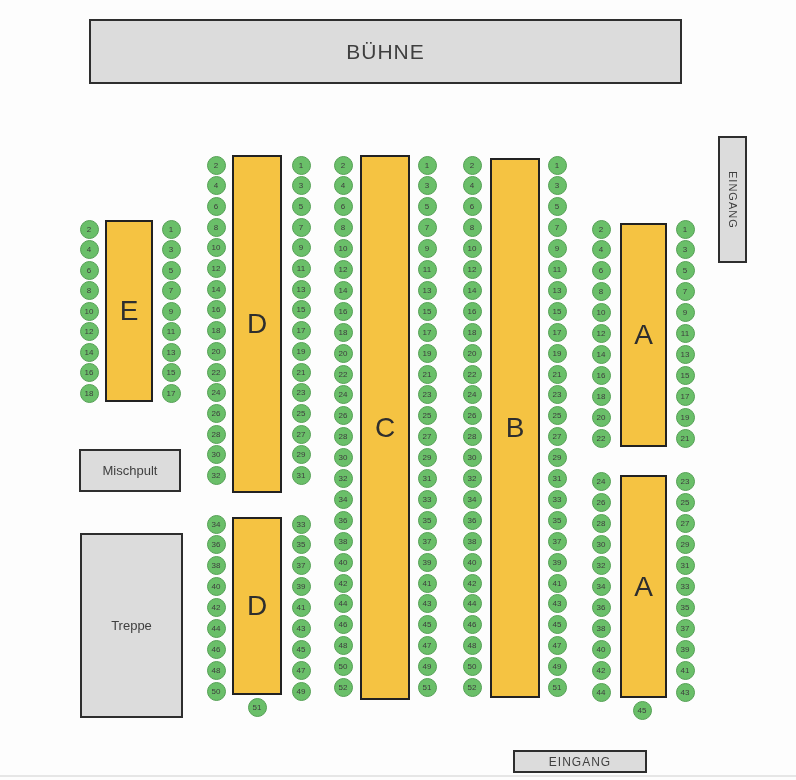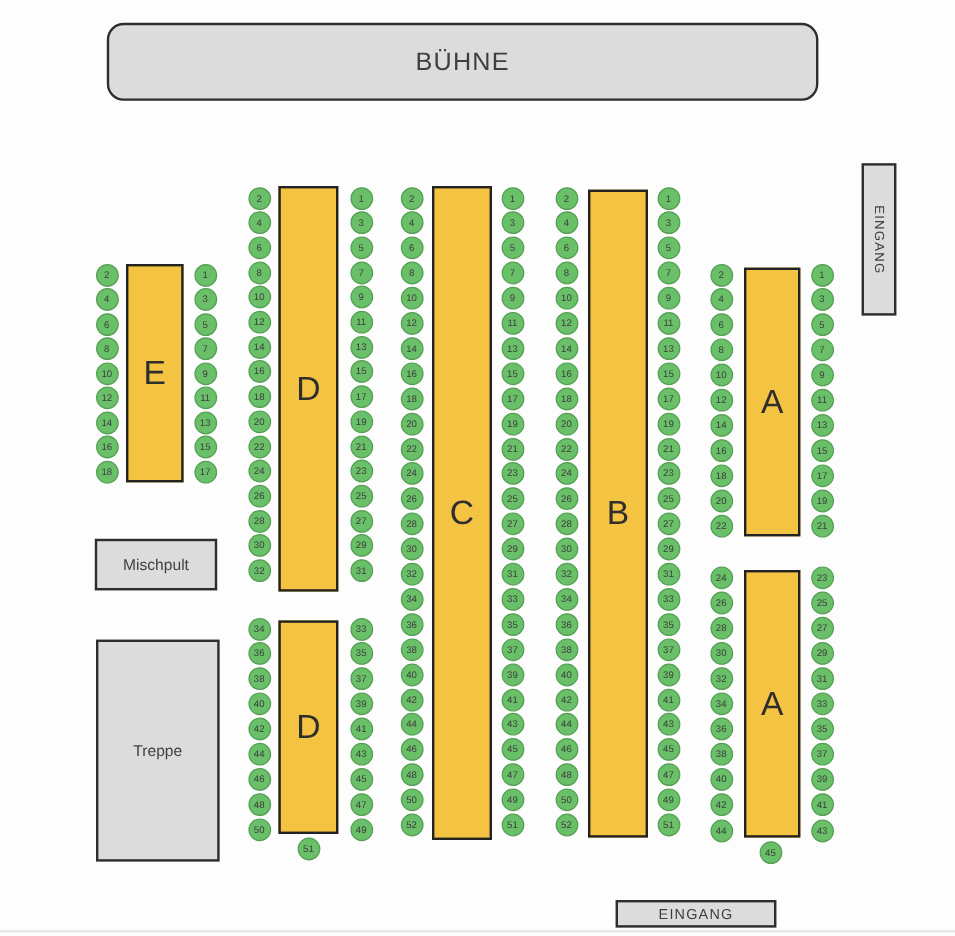--- a/index.html
+++ b/index.html
@@ -7,21 +7,21 @@
     position:relative;width:796px;height:780px;overflow:hidden;
     font-family:"Liberation Sans",sans-serif;background:#fdfdfd;
   }
   .box{
     position:absolute;box-sizing:border-box;
     background:var(--room-fill,#dcdcdc);
     border:2px solid var(--room-border,#2e2e2e);
     display:flex;align-items:center;justify-content:center;
     color:#3f3f3f;
   }
-  .stage{left:89px;top:19px;width:593px;height:65px;font-size:21px;letter-spacing:1px;border-radius:14px;}
+  .stage{left:89px;top:19px;width:593px;height:65px;font-size:21px;letter-spacing:1px;}
   .musik{left:78px;top:115px;width:104px;height:77px;font-size:16px;}
   .mischpult{left:79px;top:449px;width:102px;height:43px;font-size:13px;}
   .treppe{left:80px;top:533px;width:103px;height:185px;font-size:13px;}
   .eingang-side{left:718px;top:136px;width:29px;height:127px;font-size:11px;letter-spacing:1px;}
   .eingang-side span{writing-mode:vertical-rl;text-orientation:mixed;}
   .eingang-bottom{left:513px;top:750px;width:134px;height:23px;font-size:12px;letter-spacing:1px;}
   #seatmap{position:absolute;left:0;top:0;width:100%;height:100%;}
   .table{
     position:absolute;box-sizing:border-box;
     background:var(--table-fill,#f5c342);

